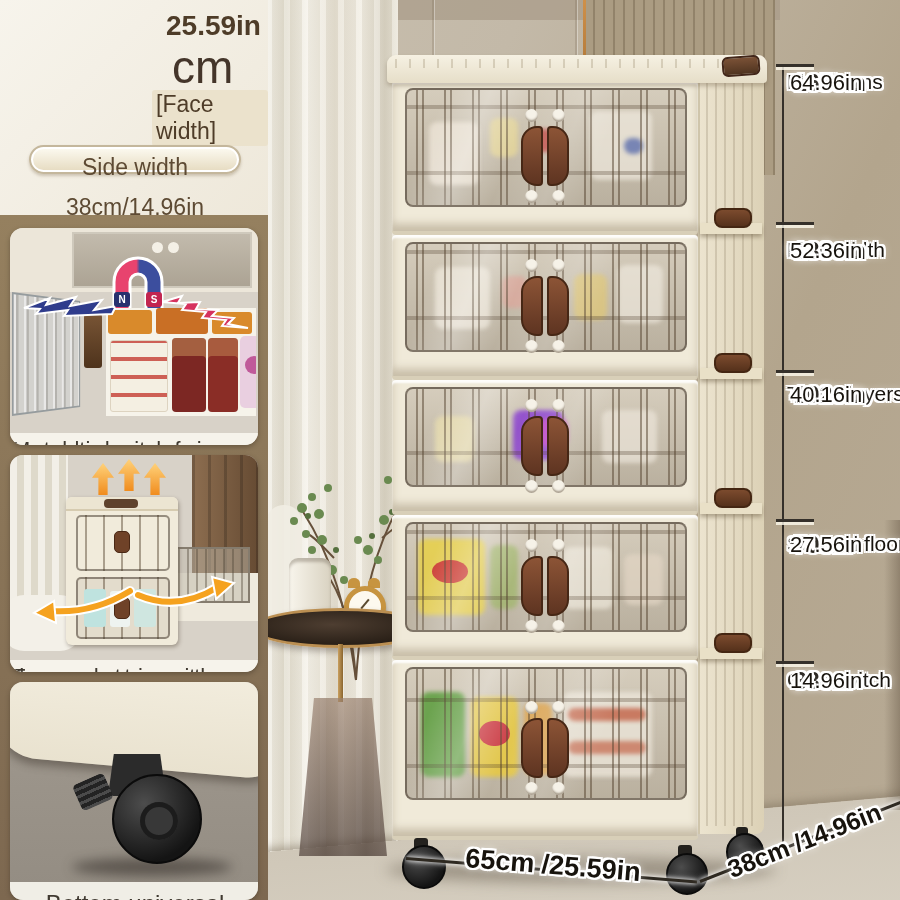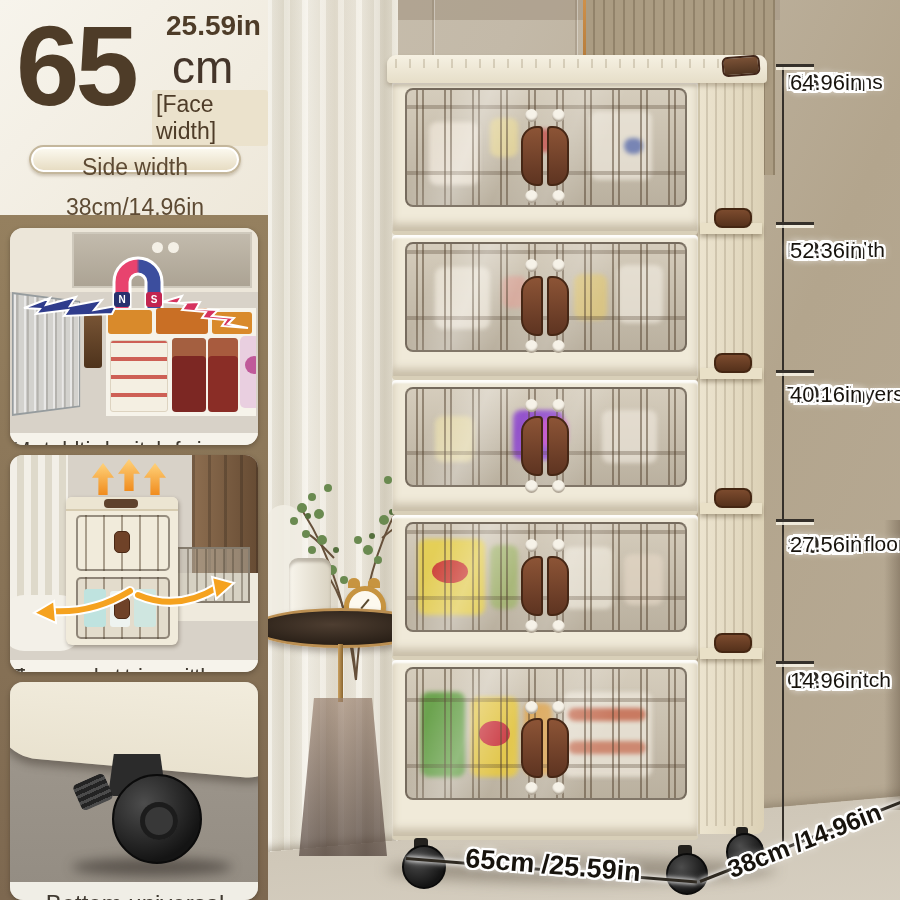--- a/index.html
+++ b/index.html
@@ -365,21 +365,20 @@
     <span class="mcm halo">38cm</span>
     <span class="min halo">14.96in</span>
   </div>
 
   <div class="dim-line dim-width-line"></div>
   <div class="halo dim-width-label">65cm /25.59in</div>
   <div class="dim-line dim-depth-line"></div>
   <div class="halo dim-depth-label">38cm /14.96in</div>
 
   <div class="info-box">
-    <span class="big-val">65</span>
     <span class="big-inch">25.59in</span>
     <span class="big-unit">cm</span>
     <span class="face-label">[Face width]</span>
     <div class="badge">Side width 38cm/14.96in</div>
   </div>
 
   <div class="left-col">
 
     <div class="card" style="top:13px;height:217px">
       <div class="c1-topband">

